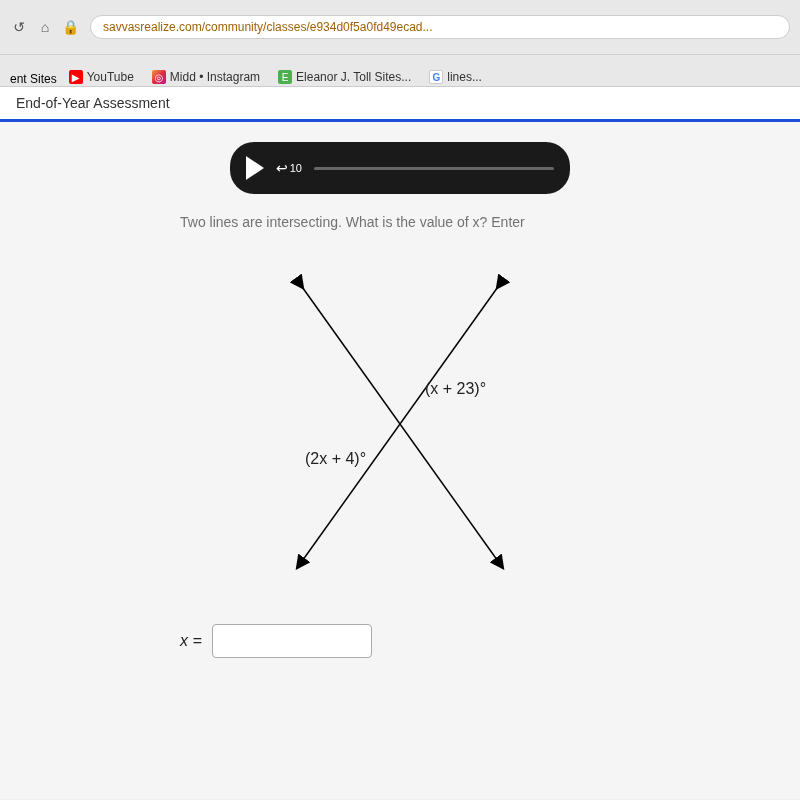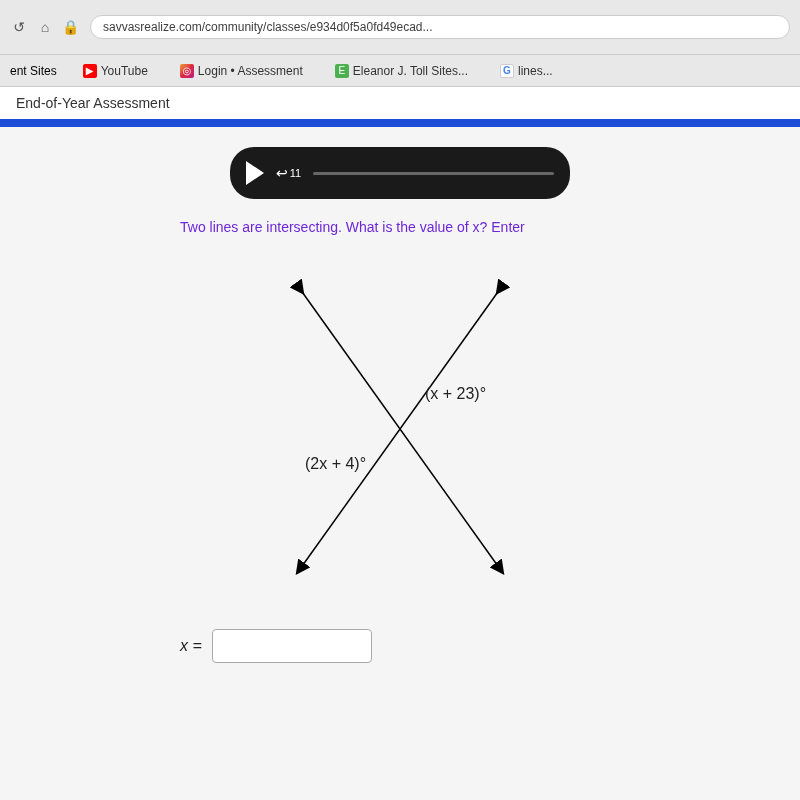--- a/index.html
+++ b/index.html
@@ -35,34 +35,34 @@
       font-size: 14px;
       color: #555;
     }
     .address-bar {
       flex: 1;
       background: white;
       border: 1px solid #ccc;
       border-radius: 12px;
       padding: 4px 12px;
       font-size: 12px;
-      color: #404040;
+      color: #a16207;
       overflow: hidden;
       white-space: nowrap;
       text-overflow: ellipsis;
     }
 
     
     .bookmarks-bar {
       background: #e8e8e8;
       height: 32px;
       display: flex;
-      align-items: center;
+      align-items: flex-end;
       padding: 0 10px;
-      gap: 20px;
+      gap: 6px;
       border-bottom: 1px solid #ccc;
       font-size: 12px;
     }
     .bookmark-item {
       display: flex;
       align-items: center;
       gap: 4px;
       padding: 2px 6px;
       border-radius: 4px;
       cursor: pointer;
@@ -82,21 +82,21 @@
     .ig-icon { background: linear-gradient(135deg, #f09433, #e6683c, #dc2743, #cc2366, #bc1888); color: white; }
     .savvas-icon { background: #4CAF50; color: white; }
     .google-icon { background: white; border: 1px solid #ccc; color: #4285f4; font-weight: bold; }
 
     
     .page-header {
       background: white;
       padding: 8px 16px;
       font-size: 14px;
       color: #333;
-      border-bottom: 8px solid #1d4ed8;
+      border-bottom: 3px solid #1d4ed8;
     }
 
     
     .main-content {
       background: #f5f5f5;
       min-height: calc(800px - 55px - 32px - 36px);
       padding: 20px;
       display: flex;
       flex-direction: column;
       align-items: center;
@@ -136,21 +136,21 @@
     .progress-bar {
       flex: 1;
       height: 3px;
       background: #666;
       border-radius: 2px;
     }
 
     
     .question-text {
       font-size: 14px;
-      color: #6d28d9;
+      color: #737373;
       margin-bottom: 24px;
       max-width: 560px;
       text-align: right;
       align-self: flex-start;
       margin-left: 160px;
     }
 
     
     .diagram-container {
       width: 400px;
@@ -201,21 +201,21 @@
 </div>
 
 <div class="bookmarks-bar">
   <span>ent Sites</span>
   <div class="bookmark-item">
     <div class="bookmark-icon yt-icon">▶</div>
     <span>YouTube</span>
   </div>
   <div class="bookmark-item">
     <div class="bookmark-icon ig-icon">◎</div>
-    <span>Login • Assessment</span>
+    <span>Midd • Instagram</span>
   </div>
   <div class="bookmark-item">
     <div class="bookmark-icon savvas-icon">E</div>
     <span>Eleanor J. Toll Sites...</span>
   </div>
   <div class="bookmark-item">
     <div class="bookmark-icon google-icon">G</div>
     <span>lines...</span>
   </div>
 </div>
@@ -223,21 +223,21 @@
 <div class="page-header">
   <span>End-of-Year Assessment</span>
 </div>
 
 <div class="main-content">
 
   <div class="video-player">
     <div class="play-btn"></div>
     <div class="replay-btn">
       <span class="replay-icon">↩</span>
-      <span>11</span>
+      <span>10</span>
     </div>
     <div class="progress-bar"></div>
   </div>
 
   <div class="question-text">Two lines are intersecting. What is the value of x? Enter</div>
 
   <div class="diagram-container">
     <svg class="diagram-svg" viewBox="0 0 400 340">
 
       <defs>

